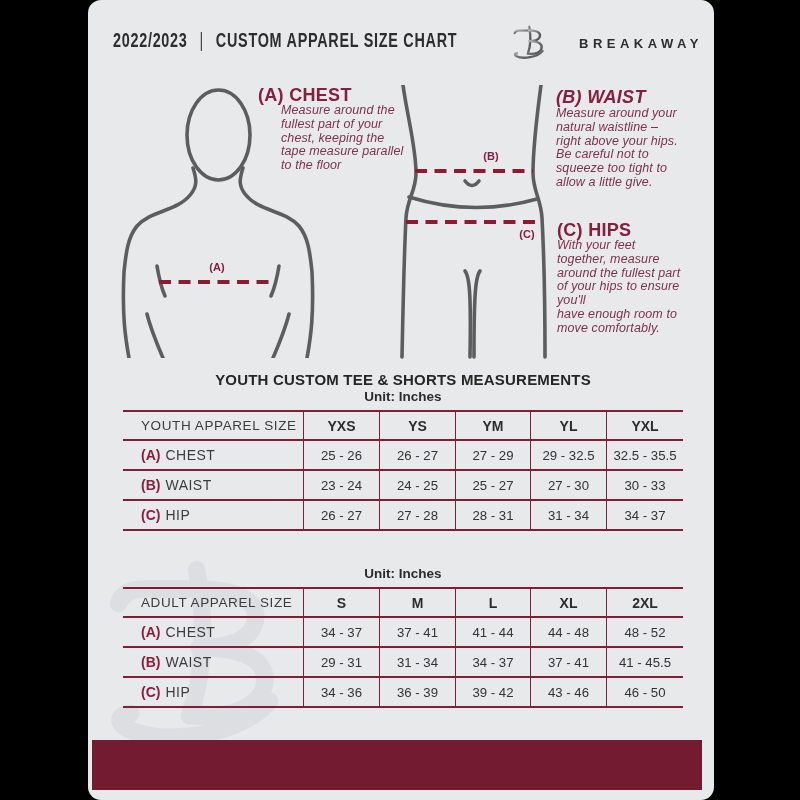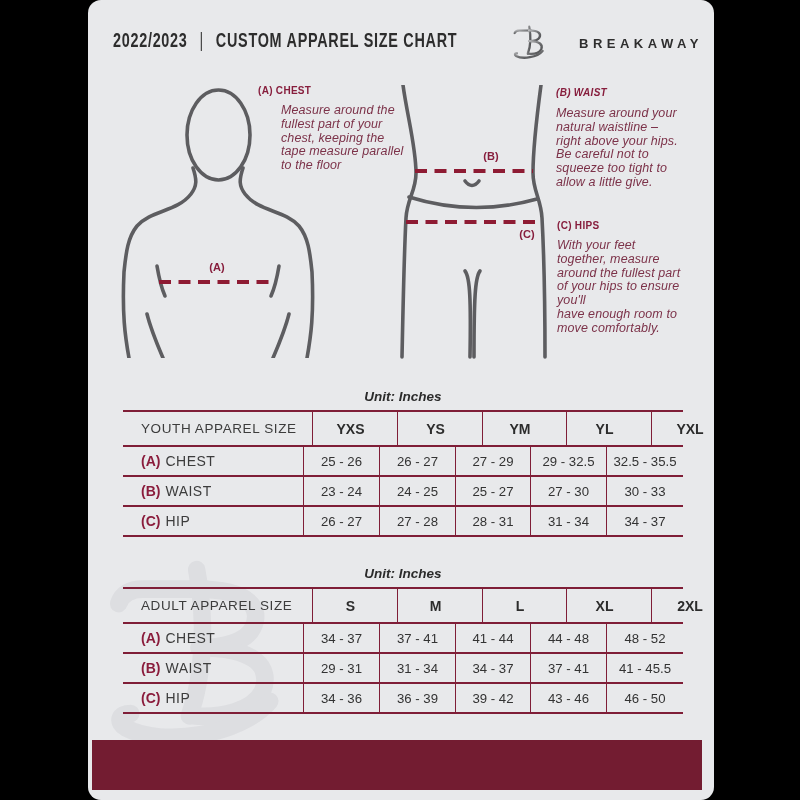--- a/index.html
+++ b/index.html
@@ -18,21 +18,21 @@
     transform:scaleX(0.72);transform-origin:0 50%;
   }
   .hdr-text .divider{margin:0 10px;font-weight:400;color:#444;}
   .brand-logo{position:absolute;left:424px;top:23px;}
   .brand-name{
     position:absolute;left:467px;top:36px;font-size:13px;font-weight:700;
     letter-spacing:4.5px;color:#2e2e2e;white-space:nowrap;margin-left:24px;
   }
   
   .sec-head{
-    position:absolute;font-size:10px;font-weight:800;color:#871e3d;
+    position:absolute;font-size:18px;font-weight:800;color:#871e3d;
     letter-spacing:.3px;white-space:nowrap;
   }
   .sec-body{
     position:absolute;font-size:12.5px;font-style:italic;color:#7c3249;
     line-height:13.8px;white-space:pre-line;letter-spacing:.1px;
   }
   #chest-head{left:170px;top:85px;}
   #chest-body{left:170px;top:104px;width:150px;margin-left:23px;}
   #waist-head{left:468px;top:87px;font-style:italic;}
   #waist-body{left:468px;top:107px;width:160px;}
@@ -48,37 +48,37 @@
   .fig{position:absolute;}
   #fig-upper{left:27px;top:84px;}
   #fig-lower{left:307px;top:85px;}
   
   .tbl-title{
     position:absolute;left:35px;width:560px;text-align:center;
     font-size:15px;font-weight:700;color:#262626;letter-spacing:.2px;z-index:2;
   }
   .tbl-unit{
     position:absolute;left:35px;width:560px;text-align:center;
-    font-size:13.5px;font-weight:600;font-style:italic;color:#2b2b2b;z-index:2;
+    font-size:13.5px;font-weight:600;color:#2b2b2b;z-index:2;
   }
   .size-table{
     position:absolute;left:35px;width:560px;z-index:2;
     border-top:2px solid #7f1e37;
   }
   .t-row{
     display:grid;grid-template-columns:180px 76px 76px 75px 76px 77px;
     border-bottom:2px solid #7f1e37;box-sizing:border-box;
   }
   .t-cell{
     display:flex;align-items:center;justify-content:center;
     border-left:1.5px solid #7f1e37;box-sizing:border-box;
     font-size:13.2px;color:#333;
   }
   .t-cell.first{border-left:none;justify-content:flex-start;padding-left:18px;}
-  .t-row.head{height:35px;gap:9px;}
+  .t-row.head{height:29px;}
   .t-row.data{height:30px;}
   .col-head{font-size:14px;font-weight:700;color:#2c2c2c;}
   .row-head-label{font-size:13.5px;color:#3c3c3c;letter-spacing:.6px;}
   .pfx{font-weight:800;color:#8a1c3c;font-size:14px;}
   .rname{color:#3c3c3c;font-size:14px;letter-spacing:.5px;margin-left:5px;text-align:right;}
   #youth-title{top:371px;}
   #youth-unit{top:389px;}
   #youth-table{top:410px;}
   #adult-title{top:549px;}
   #adult-unit{top:566px;}
@@ -167,20 +167,21 @@
 allow a little give.</div>
   <div id="hips-head" class="sec-head">(C) HIPS</div>
   <div id="hips-body" class="sec-body">With your feet
 together, measure
 around the fullest part
 of your hips to ensure
 you'll
 have enough room to
 move comfortably.</div>
 
+  <div id="youth-title" class="tbl-title">YOUTH CUSTOM TEE &amp; SHORTS MEASUREMENTS</div>
   <div id="youth-unit" class="tbl-unit">Unit: Inches</div>
   <div id="youth-table" class="size-table">
     <div class="t-row head">
       <div class="t-cell first row-head-label">YOUTH APPAREL SIZE</div>
       <div class="t-cell col-head">YXS</div>
       <div class="t-cell col-head">YS</div>
       <div class="t-cell col-head">YM</div>
       <div class="t-cell col-head">YL</div>
       <div class="t-cell col-head">YXL</div>
     </div>

